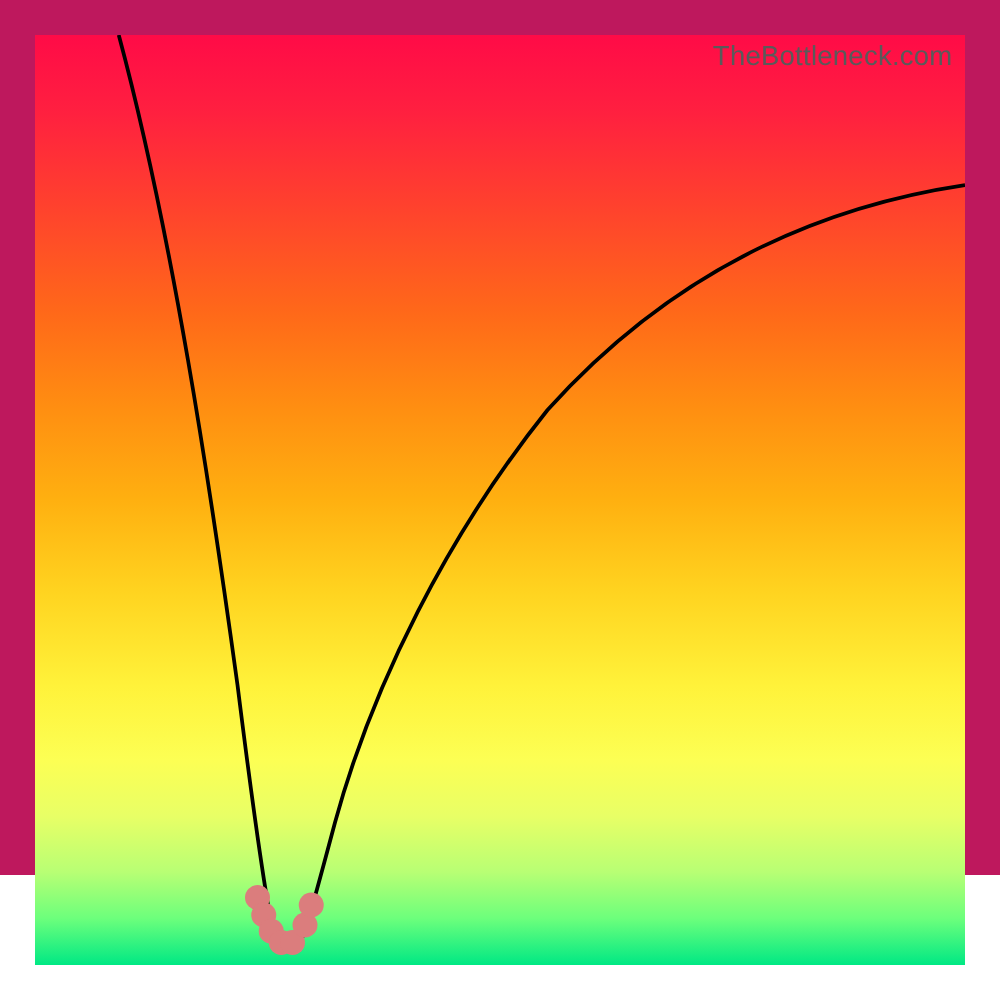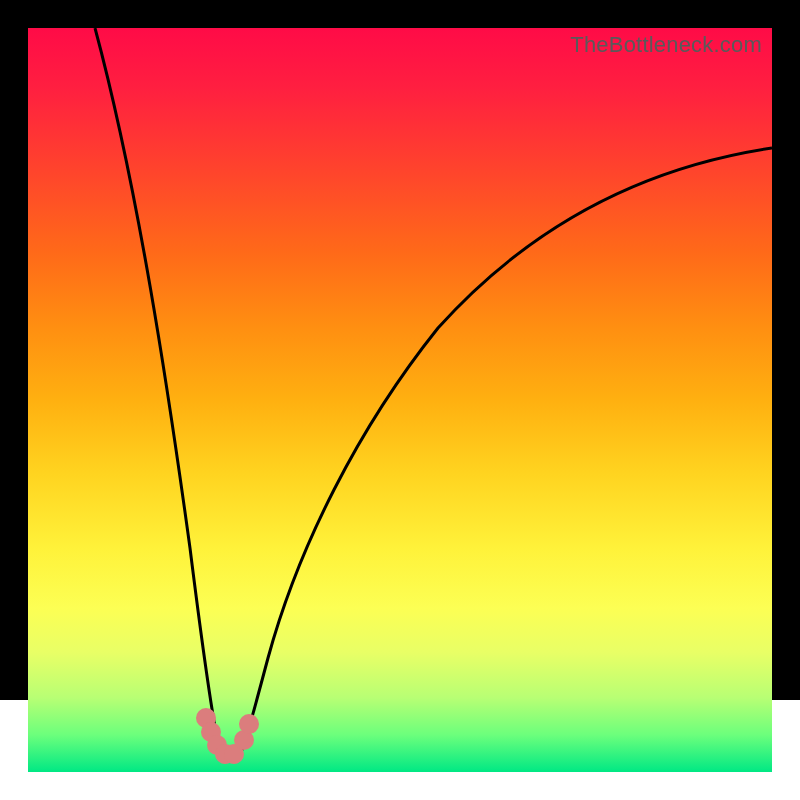--- a/index.html
+++ b/index.html
@@ -1,16 +1,16 @@
 <!DOCTYPE html>
 <html><head>
 <meta charset="utf-8">
 <style>
 html,body{margin:0;padding:0;width:800px;height:800px;overflow:hidden;font-family:Arial,Helvetica,sans-serif}
-.outer{width:800px;height:700px;background:#000000;position:relative}
+.outer{width:800px;height:700px;background:#be185d;position:relative}
 .plot{position:absolute;left:28px;top:28px;width:744px;height:744px;
   background:linear-gradient(to bottom,
     #ff0b47 0%,
     #ff1f40 8%,
     #ff402e 18%,
     #ff6919 30%,
     #ff8e11 40%,
     #ffb010 50%,
     #ffd420 60%,
     #fff23a 70%,

